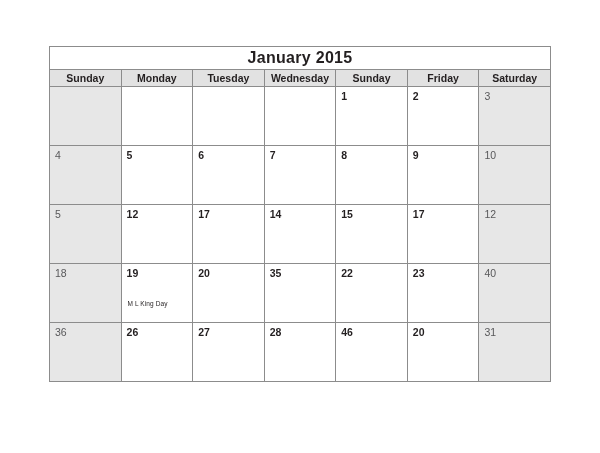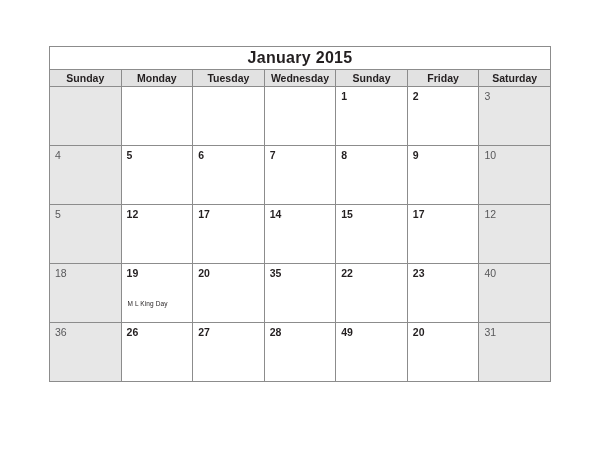--- a/index.html
+++ b/index.html
@@ -242,21 +242,21 @@
           </td>
         <td class="day">
             <span class="daynum">27</span>
             <span class="event"></span>
           </td>
         <td class="day">
             <span class="daynum">28</span>
             <span class="event"></span>
           </td>
         <td class="day">
-            <span class="daynum">49</span>
+            <span class="daynum">46</span>
             <span class="event"></span>
           </td>
         <td class="day">
             <span class="daynum">20</span>
             <span class="event"></span>
           </td>
         <td class="day weekend">
             <span class="daynum">31</span>
             <span class="event"></span>
           </td>

